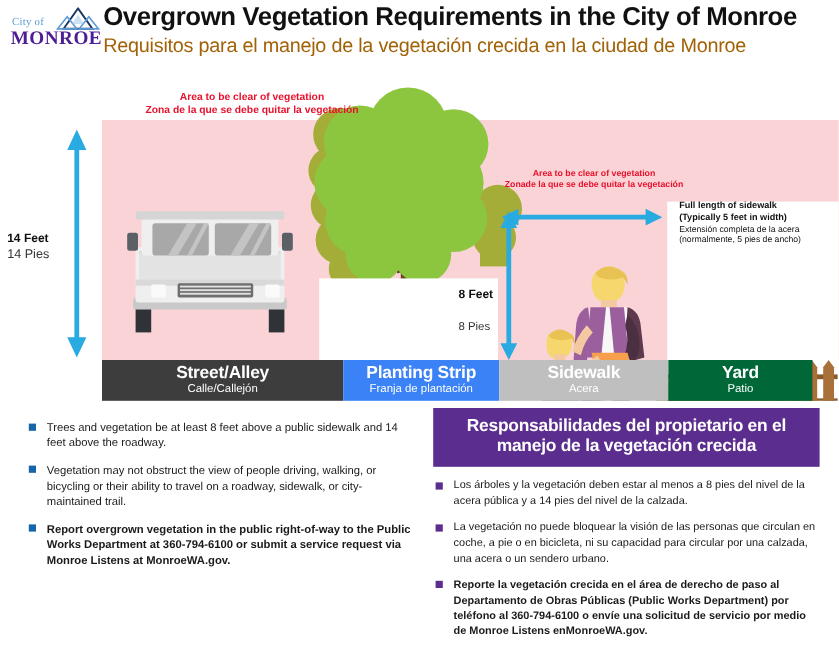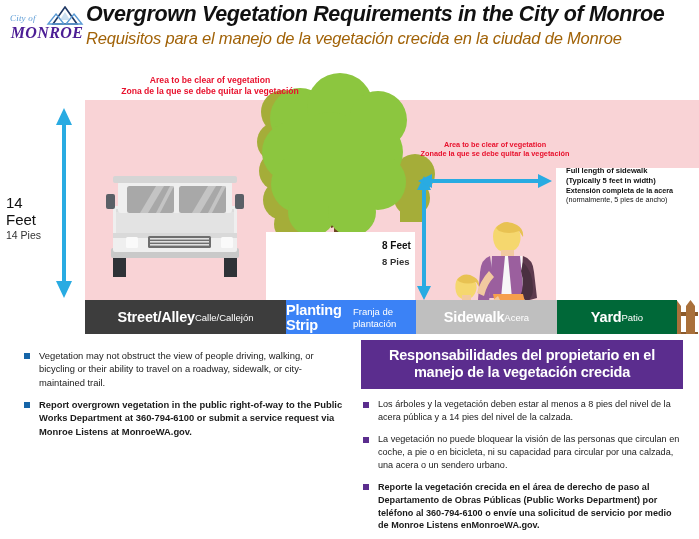--- a/index.html
+++ b/index.html
@@ -5,21 +5,21 @@
   * { box-sizing: border-box; margin: 0; padding: 0; }
   html, body {
     width: 699px; height: 539px;
     background: #ffffff;
     font-family: "Liberation Sans", sans-serif;
     overflow: hidden;
   }
   .page { position: relative; width: 699px; height: 539px; background:#fff; }
 
   
-  .header { position: absolute; left: 0; top: 0; width: 699px; height: 66px; font-style: italic; }
+  .header { position: absolute; left: 0; top: 0; width: 699px; height: 66px; }
   .logo { position: absolute; left: 8px; top: 4px; width: 78px; height: 44px;
           text-align: center; }
   .logo-city { font-size: 9px; color: #5b9bd5; letter-spacing: .2px;
                position: absolute; left: 2px; top: 9px; font-family:"Liberation Serif", serif; }
   .logo-mtn { position: absolute; left: 36px; top: 2px; }
   .logo-name { position: absolute; left: 0; top: 20px; width: 78px;
                font-family: "Liberation Serif", serif; font-size: 16px;
                font-weight: 700; color: #4c1d95; letter-spacing: .4px; }
   .titles { position: absolute; left: 86px; top: 2px; width: 608px; }
   .title-en { font-size: 21.5px; font-weight: 700; color: #111; line-height: 1.12;
@@ -33,52 +33,52 @@
   .pinkband { position: absolute; left: 85px; top: 34px; width: 614px; height: 200px;
               background: #f9d3d6; }
   .white-under-tree { position:absolute; left:266px; top:166px; width:149px; height:68px;
               background:#ffffff; }
   .white-right { position: absolute; left: 556px; top: 102px; width: 143px; height: 132px;
               background: #ffffff; }
 
   
   .arrow14 { position: absolute; left: 56px; top: 42px; width: 16px; height: 190px; }
   .lbl14 { position: absolute; left: 6px; top: 128px; width: 48px; text-align: left; }
-  .lbl14 .a { font-size: 15px; font-weight: 400; color: #111; }
+  .lbl14 .a { font-size: 10px; font-weight: 700; color: #111; }
   .lbl14 .b { font-size: 10.5px; font-weight: 400; color: #333; margin-top: 1px; }
 
   
   .arrow8 { position: absolute; left: 417px; top: 110px; width: 14px; height: 124px; }
   .lbl8 { position: absolute; left: 382px; top: 174px; width: 36px; text-align: left; }
   .lbl8 .a { font-size: 10px; font-weight: 700; color: #111; }
-  .lbl8 .b { font-size: 9.5px; font-weight: 700; color: #333; margin-top: 5px; }
+  .lbl8 .b { font-size: 9.5px; font-weight: 400; color: #333; margin-top: 16px; }
 
   
   .arrowH { position: absolute; left: 418px; top: 108px; width: 134px; height: 14px; }
 
   .redcap1 { position: absolute; left: 90px; top: 9px; width: 240px; text-align: center;
              color: #e8112d; font-weight: 700; line-height: 1.25; }
   .redcap1 .l1 { font-size: 8.6px; }
   .redcap1 .l2 { font-size: 8.6px; }
   .redcap2 { position: absolute; left: 400px; top: 74px; width: 190px; text-align: center;
              color: #e8112d; font-weight: 700; line-height: 1.25; }
   .redcap2 .l1 { font-size: 7.3px; }
   .redcap2 .l2 { font-size: 7.3px; }
 
   .sidewalknote { position: absolute; left: 566px; top: 100px; width: 126px;
                   line-height: 1.26; color: #111; }
   .sidewalknote .b1 { font-size: 7.6px; font-weight: 700; }
   .sidewalknote .b2 { font-size: 7.6px; font-weight: 700; }
-  .sidewalknote .n1 { font-size: 7.2px; font-weight: 700; margin-top: 1px; }
+  .sidewalknote .n1 { font-size: 7.2px; font-weight: 400; margin-top: 1px; }
   .sidewalknote .n2 { font-size: 7.2px; font-weight: 400; }
 
   
   .zones { position: absolute; left: 85px; top: 234px; width: 614px; height: 34px;
            display: flex; }
-  .zone { height: 34px; display: flex; flex-direction: row;
+  .zone { height: 34px; display: flex; flex-direction: column;
           align-items: center; justify-content: center; padding-top: 1px; }
   .zone .en { font-size: 14.5px; font-weight: 700; line-height: 1.0; letter-spacing: -.2px; }
   .zone .es { font-size: 9.5px; font-weight: 400; line-height: 1.25; margin-top: 1px; }
 
   
   .panels { position: absolute; left: 0; top: 340px; width: 699px; height: 199px; }
   .panel { position: absolute; top: 0; width: 322px; }
   .panel.left { left: 22px; }
   .panel.right { left: 361px; }
   .phead { width: 100%; padding: 7px 10px 8px; text-align: center;
@@ -318,20 +318,24 @@
       </div>
     </div>
   </div>
 
   <div class="panels">
 
     <div class="panel left">
       <ul class="blist">
         <li>
           <span class="sq"></span>
+          <span>Trees and vegetation be at least 8 feet above a public sidewalk and 14 feet above the roadway.</span>
+        </li>
+        <li>
+          <span class="sq"></span>
           <span>Vegetation may not obstruct the view of people driving, walking, or bicycling or their ability to travel on a roadway, sidewalk, or city-maintained trail.</span>
         </li>
         <li class="bold">
           <span class="sq"></span>
           <span>Report overgrown vegetation in the public right-of-way to the Public Works Department at 360-794-6100 or submit a service request via Monroe Listens at MonroeWA.gov.</span>
         </li>
       </ul>
     </div>
 
     <div class="panel right">

